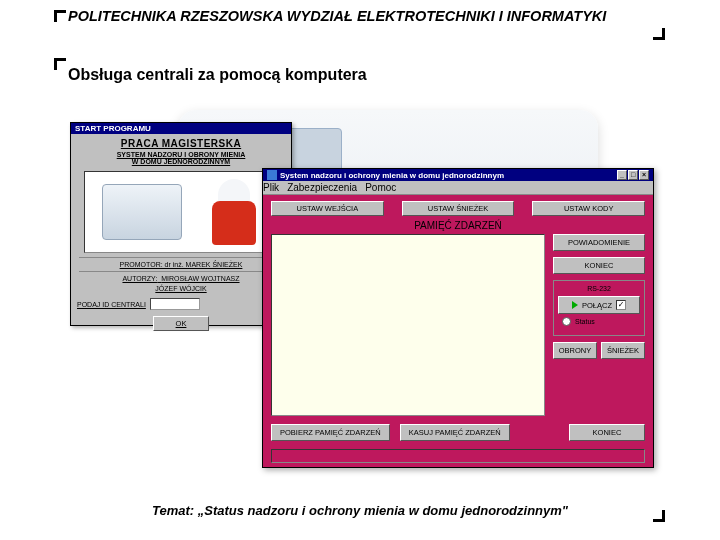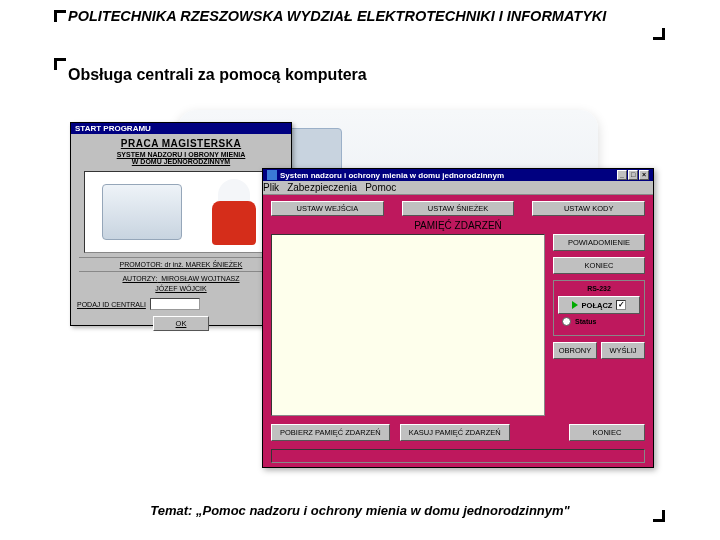--- a/index.html
+++ b/index.html
@@ -224,21 +224,20 @@
     width: 92px;
     display: flex;
     flex-direction: column;
     gap: 6px;
   }
   .side .btn { width: 100%; padding: 3px 2px; }
   .panel {
     border: 1px solid #888;
     padding: 4px 4px 6px;
     font-size: 7px;
-    font-weight: bold;
   }
   .panel-title {
     text-align: center;
     margin-bottom: 4px;
     font-size: 7px;
   }
   .chk-row { display: flex; align-items: center; gap: 4px; margin: 3px 0 3px 4px;}
   .chk {
     width: 10px; height: 10px;
     background: #fff;
@@ -364,28 +363,28 @@
             <span>POŁĄCZ</span>
             <span class="chk">✓</span>
           </div>
           <div class="chk-row">
             <span class="radio"></span>
             <span>Status</span>
           </div>
         </div>
         <div style="display:flex;gap:4px">
           <div class="btn" style="flex:1">OBRONY</div>
-          <div class="btn" style="flex:1">WYŚLIJ</div>
+          <div class="btn" style="flex:1">ŚNIEŻEK</div>
         </div>
       </div>
     </div>
     <div class="bottom-row">
       <div class="btn">POBIERZ PAMIĘĆ ZDARZEŃ</div>
       <div class="btn">KASUJ PAMIĘĆ ZDARZEŃ</div>
       <div class="spacer"></div>
       <div class="btn" style="width:76px">KONIEC</div>
     </div>
     <div class="status"></div>
   </div>
 </div>
 
-<div class="footer">Temat: „Pomoc nadzoru i ochrony mienia w domu jednorodzinnym"</div>
+<div class="footer">Temat: „Status nadzoru i ochrony mienia w domu jednorodzinnym"</div>
 <div class="corner-br-f"></div>
 
 </body></html>

